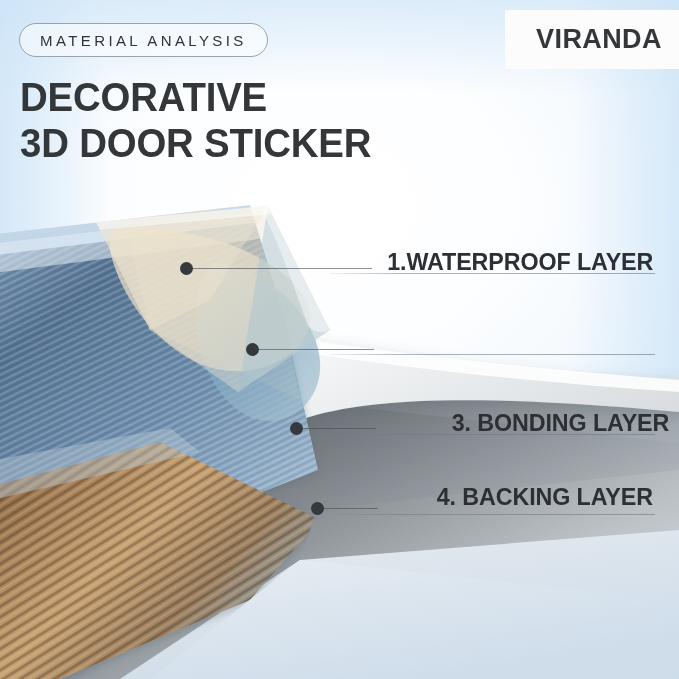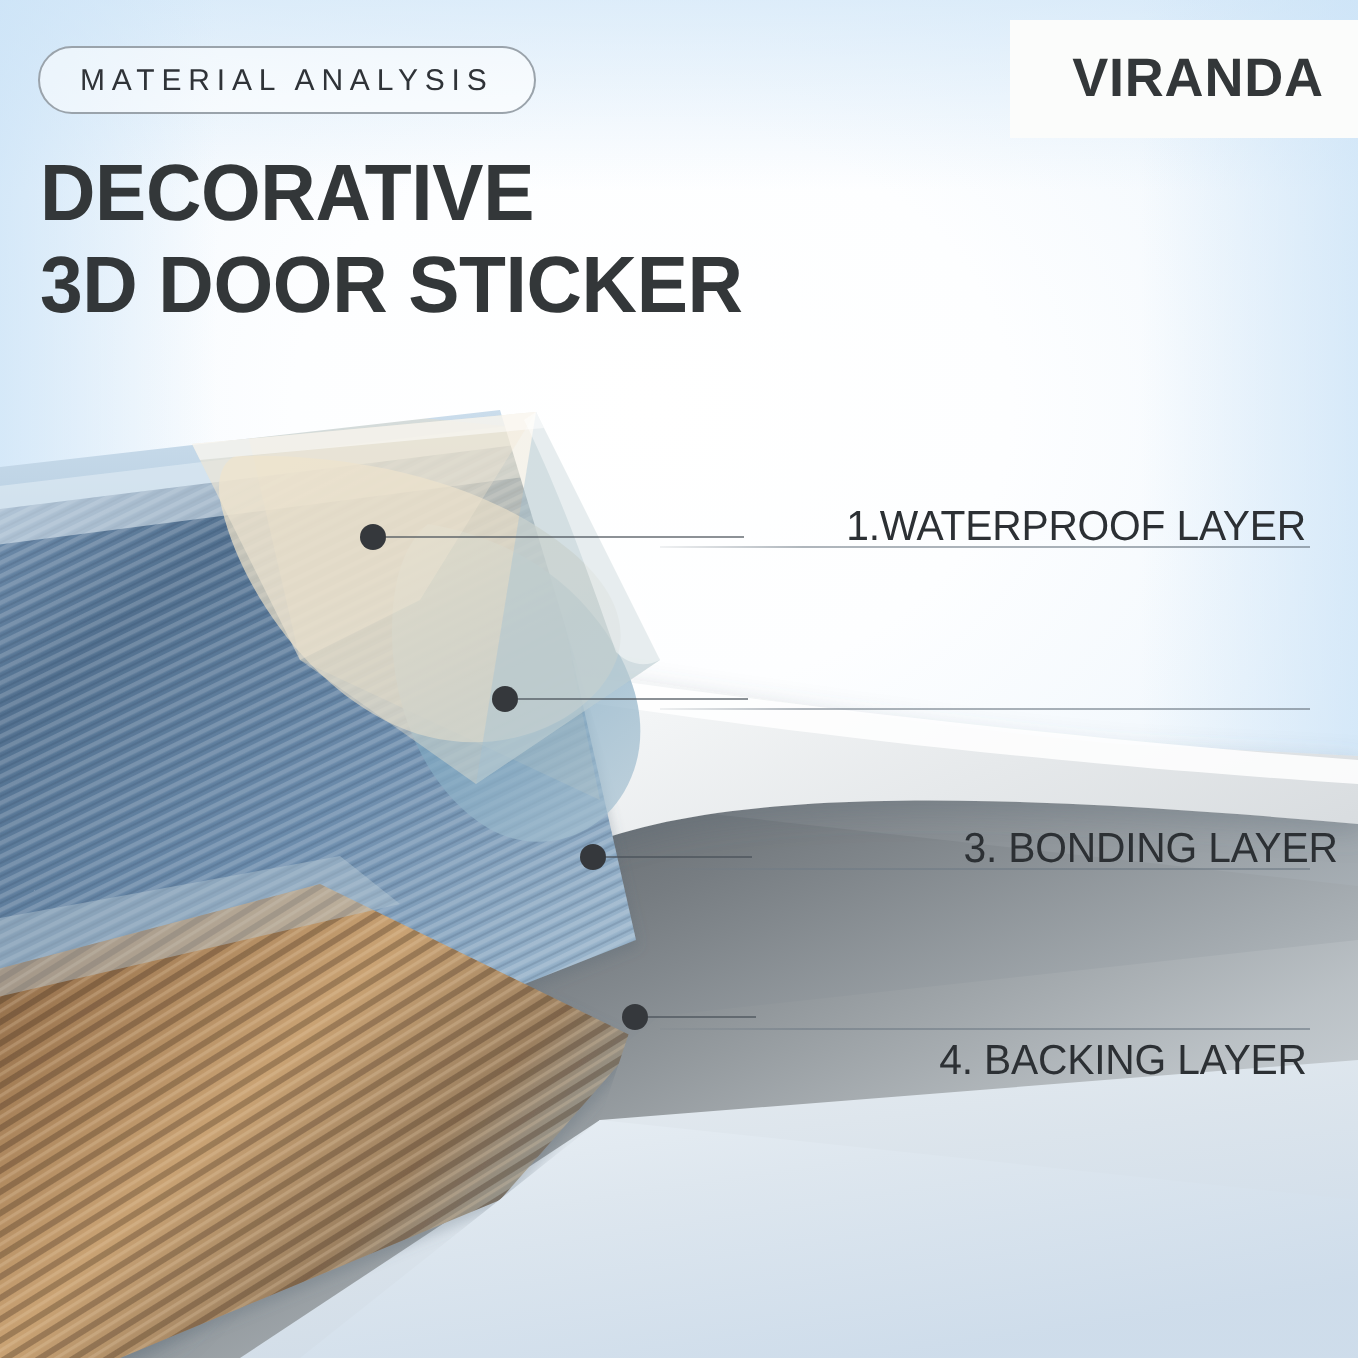--- a/index.html
+++ b/index.html
@@ -49,21 +49,21 @@
     display:flex;align-items:center;justify-content:center;
   }
   .brandbox span{
     font-size:27px;font-weight:700;color:#333739;letter-spacing:.4px;
   }
 
   
   .label{
     position:absolute;z-index:7;height:42px;
     display:flex;align-items:flex-end;justify-content:flex-end;
-    font-size:21px;font-weight:400;color:#2c3034;white-space:nowrap;
+    font-size:24px;font-weight:700;color:#2c3034;white-space:nowrap;
     letter-spacing:-.1px;
   }
   .label > span{transform:scaleX(.97);transform-origin:right bottom;padding-bottom:3px;}
   .underline{
     position:absolute;height:1px;z-index:7;
     background:linear-gradient(90deg, rgba(110,122,133,.10) 0%, rgba(110,122,133,.55) 22%, rgba(110,122,133,.62) 100%);
   }
   .dot{
     position:absolute;z-index:9;width:13px;height:13px;border-radius:50%;
     background:#35383c;
@@ -262,18 +262,18 @@
 
   <div class="dot" style="left:290px;top:422px;"></div>
   <div class="leader" style="left:303px;top:428px;width:73px;"></div>
   <div class="label" style="left:368px;top:398px;width:301px;">
     <span>3. BONDING LAYER</span>
   </div>
   <div class="underline" style="left:330px;top:434px;width:325px;"></div>
 
   <div class="dot" style="left:311px;top:502px;"></div>
   <div class="leader" style="left:324px;top:508px;width:54px;"></div>
-  <div class="label" style="left:352px;top:504px;width:301px;">
+  <div class="label" style="left:352px;top:472px;width:301px;">
     <span>4. BACKING LAYER</span>
   </div>
   <div class="underline" style="left:330px;top:514px;width:325px;"></div>
 
 </div>
 
 </body></html>

